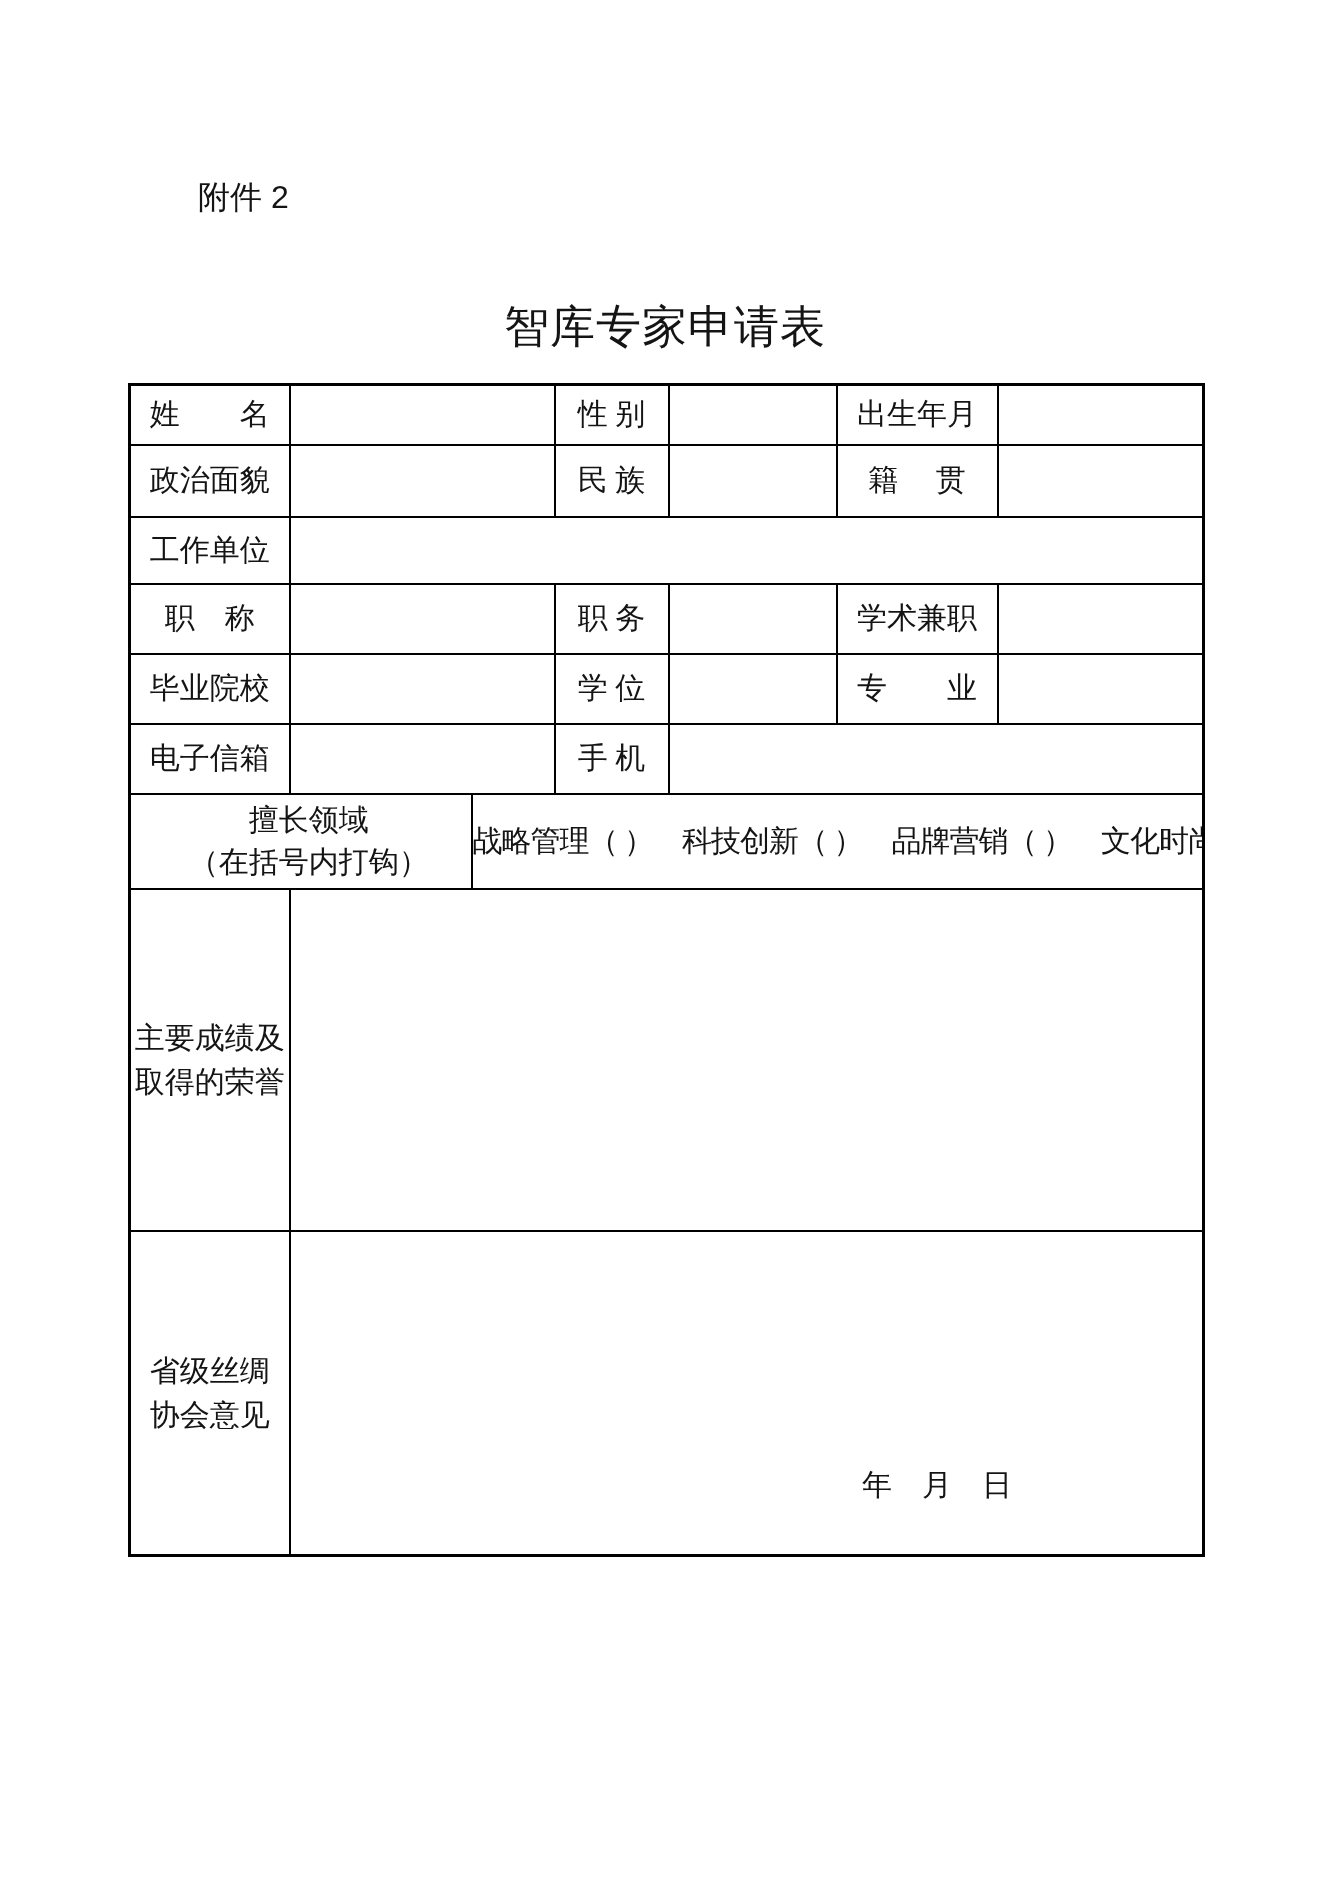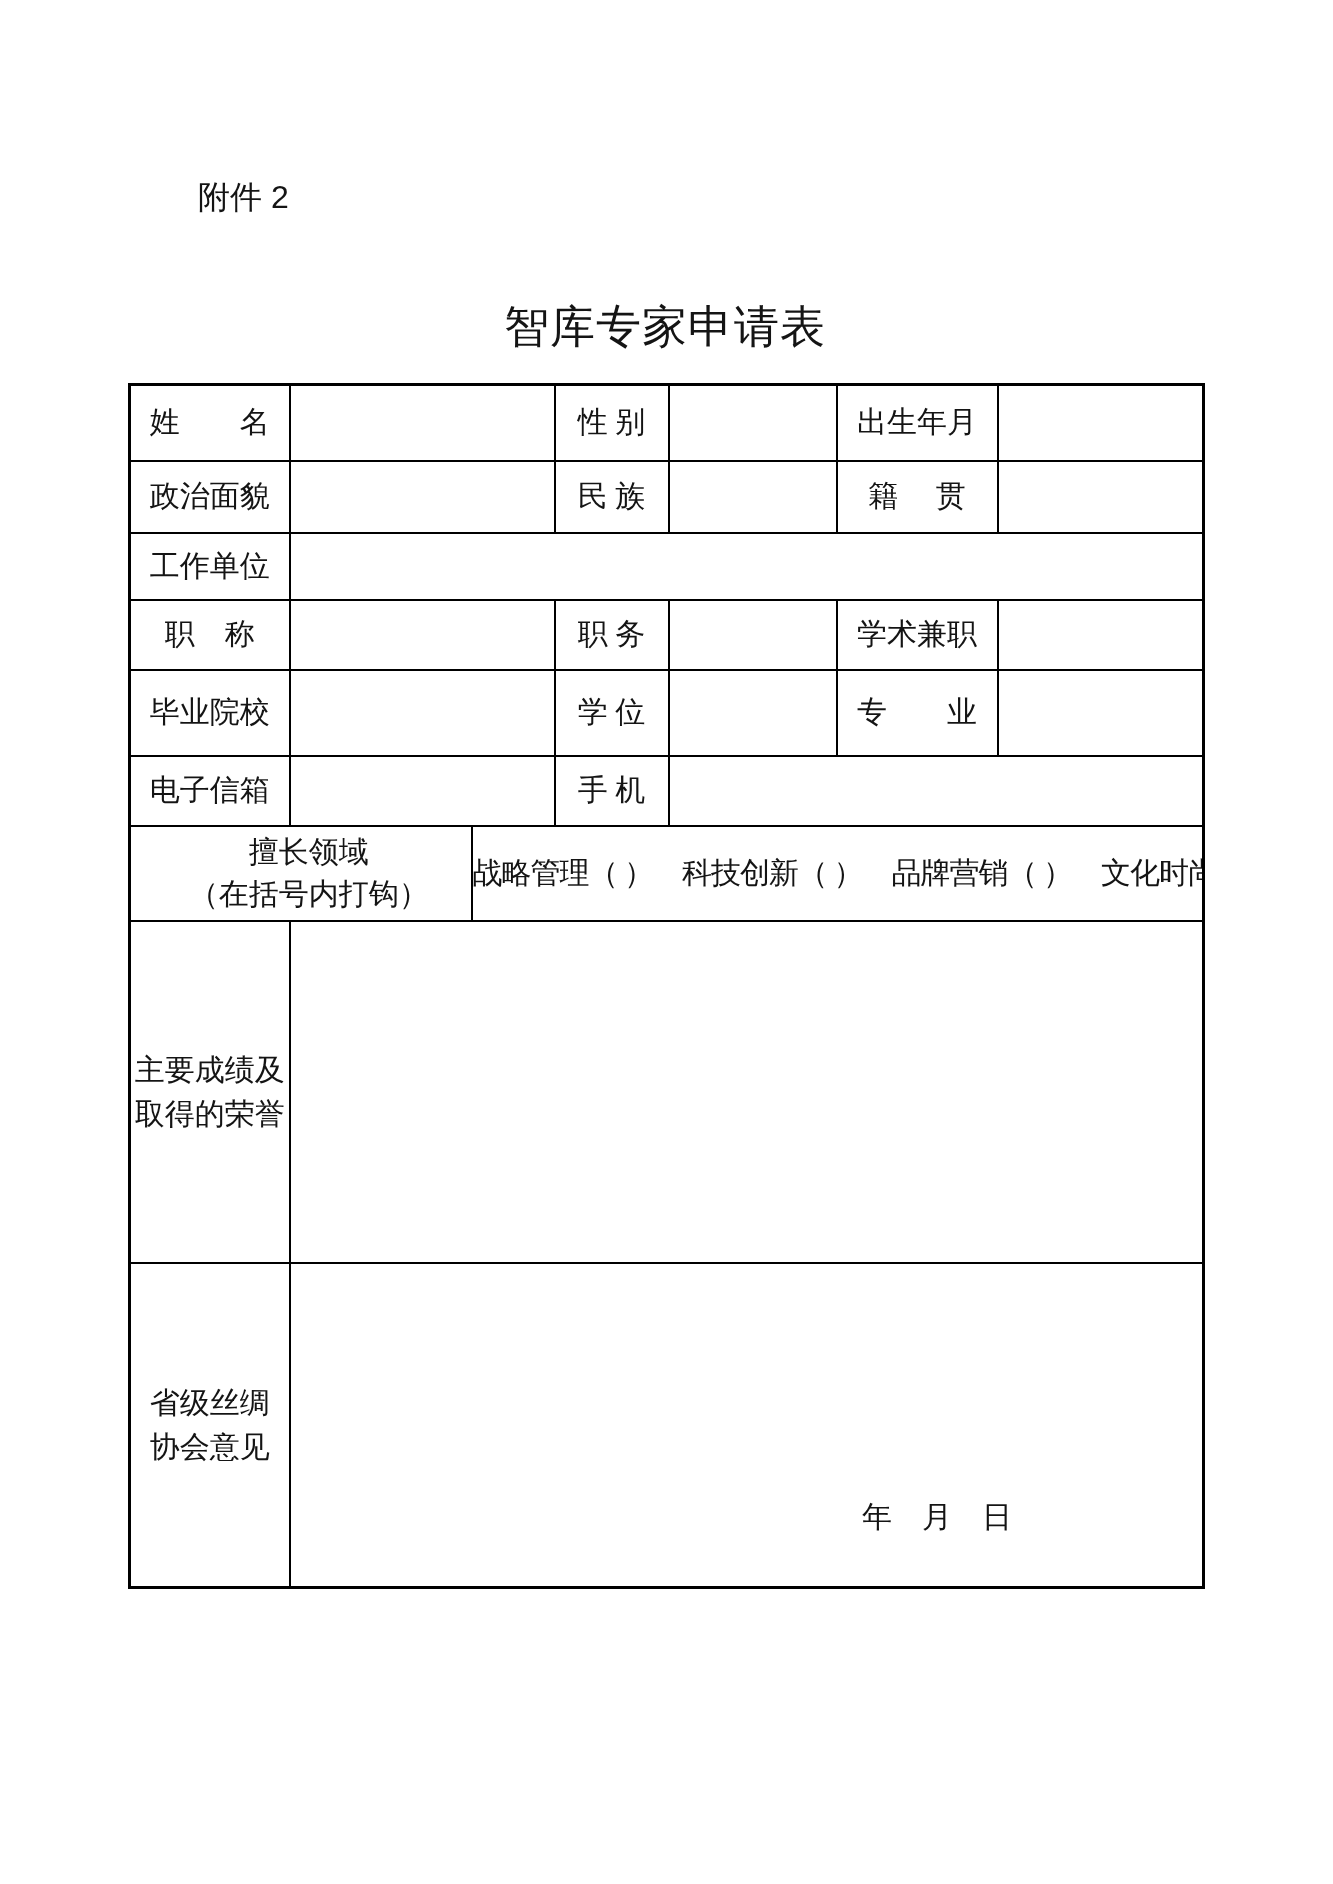--- a/index.html
+++ b/index.html
@@ -51,26 +51,26 @@
   }
   table.form td {
     border: 2px solid #000;
     padding: 0;
     font-size: 30px;
     text-align: center;
     vertical-align: middle;
     overflow: hidden;
   }
   td.lab { white-space: nowrap; }
-  tr.r1  { height: 76px; }
+  tr.r1  { height: 60px; }
   tr.r2  { height: 72px; }
   tr.r3  { height: 67px; }
   tr.r4  { height: 71px; }
   tr.r5  { height: 70px; }
-  tr.r6  { height: 86px; }
+  tr.r6  { height: 70px; }
   tr.r7  { height: 70px; }
   tr.r8  { height: 95px; }
   tr.r9  { height: 342px; }
   tr.r10 { height: 325px; }
   .two-line div { line-height: 44px; white-space: nowrap; }
   .expertise-head div { line-height: 42px; white-space: nowrap; padding-left: 16px; }
   td.opts {
     text-align: left;
     padding-left: 18px;
     font-size: 26px;

